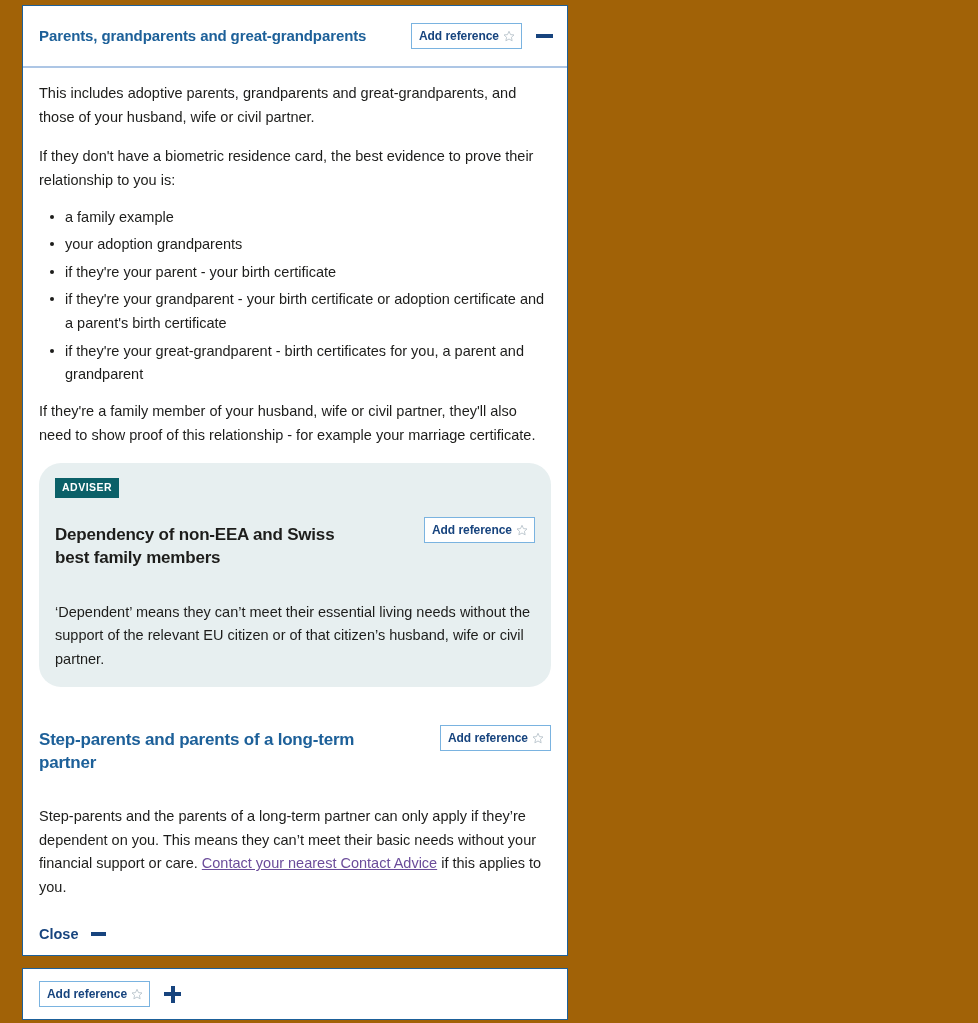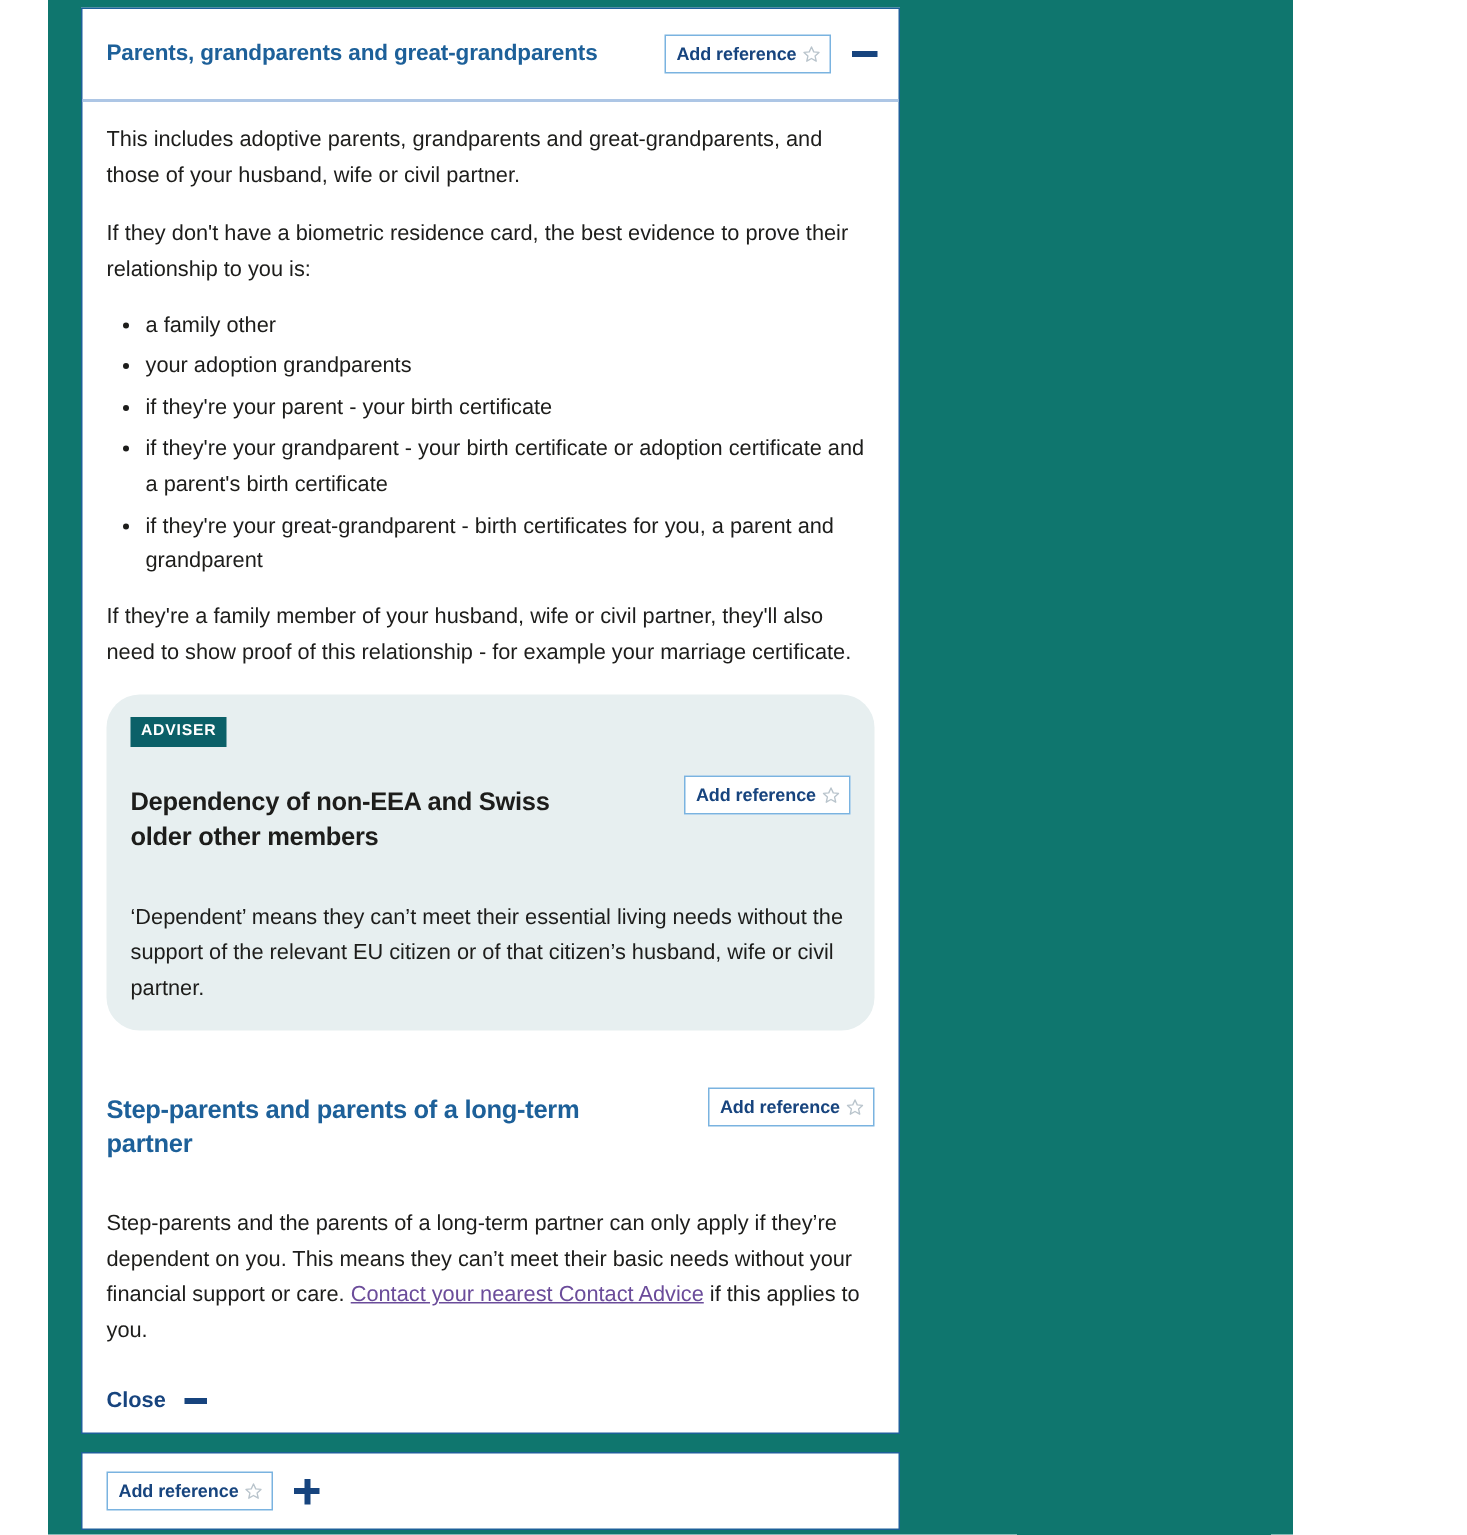--- a/index.html
+++ b/index.html
@@ -10,24 +10,23 @@
   body {
     width: 978px;
     height: 1023px;
     font-family: "Liberation Sans", sans-serif;
     color: #1d1d1b;
     overflow: hidden;
   }
 
   .page {
     position: relative;
-    width: 830px;
+    width: 978px;
     height: 1023px;
-    background: #0f766e;
-    margin-left: 32px;
+    background: #a16207;
   }
 
   
   .card {
     position: absolute;
     left: 22px;
     width: 546px;
     box-sizing: border-box;
     border: 1px solid #1d6099;
     background: #ffffff;
@@ -271,33 +270,33 @@
       </div>
     </div>
 
     <div class="card-body">
 
       <p class="body-text">This includes adoptive parents, grandparents and great-grandparents, and those of your husband, wife or civil partner.</p>
 
       <p class="body-text tight">If they don't have a biometric residence card, the best evidence to prove their relationship to you is:</p>
 
       <ul class="body-list">
-        <li>a family other</li>
+        <li>a family example</li>
         <li>your adoption grandparents</li>
         <li>if they're your parent - your birth certificate</li>
         <li>if they're your grandparent - your birth certificate or adoption certificate and a parent's birth certificate</li>
         <li>if they're your great-grandparent - birth certificates for you, a parent and grandparent</li>
       </ul>
 
       <p class="body-text">If they're a family member of your husband, wife or civil partner, they'll also need to show proof of this relationship - for example your marriage certificate.</p>
 
       <div class="callout">
         <span class="adviser-badge">ADVISER</span>
         <div class="callout-head">
-          <h3 class="callout-title">Dependency of non-EEA and Swiss older other members</h3>
+          <h3 class="callout-title">Dependency of non-EEA and Swiss best family members</h3>
           <button class="add-ref-btn">
             <span>Add reference</span>
             <span class="star-icon">
               <svg viewBox="0 0 24 24" width="12" height="12" fill="none" stroke="#b9c4cc" stroke-width="1.8" stroke-linejoin="round">
                 <polygon points="12,2.6 15,9.2 22,9.9 16.8,14.7 18.3,21.6 12,18 5.7,21.6 7.2,14.7 2,9.9 9,9.2"></polygon>
               </svg>
             </span>
           </button>
         </div>
         <p class="body-text">‘Dependent’ means they can’t meet their essential living needs without the support of the relevant EU citizen or of that citizen’s husband, wife or civil partner.</p>

